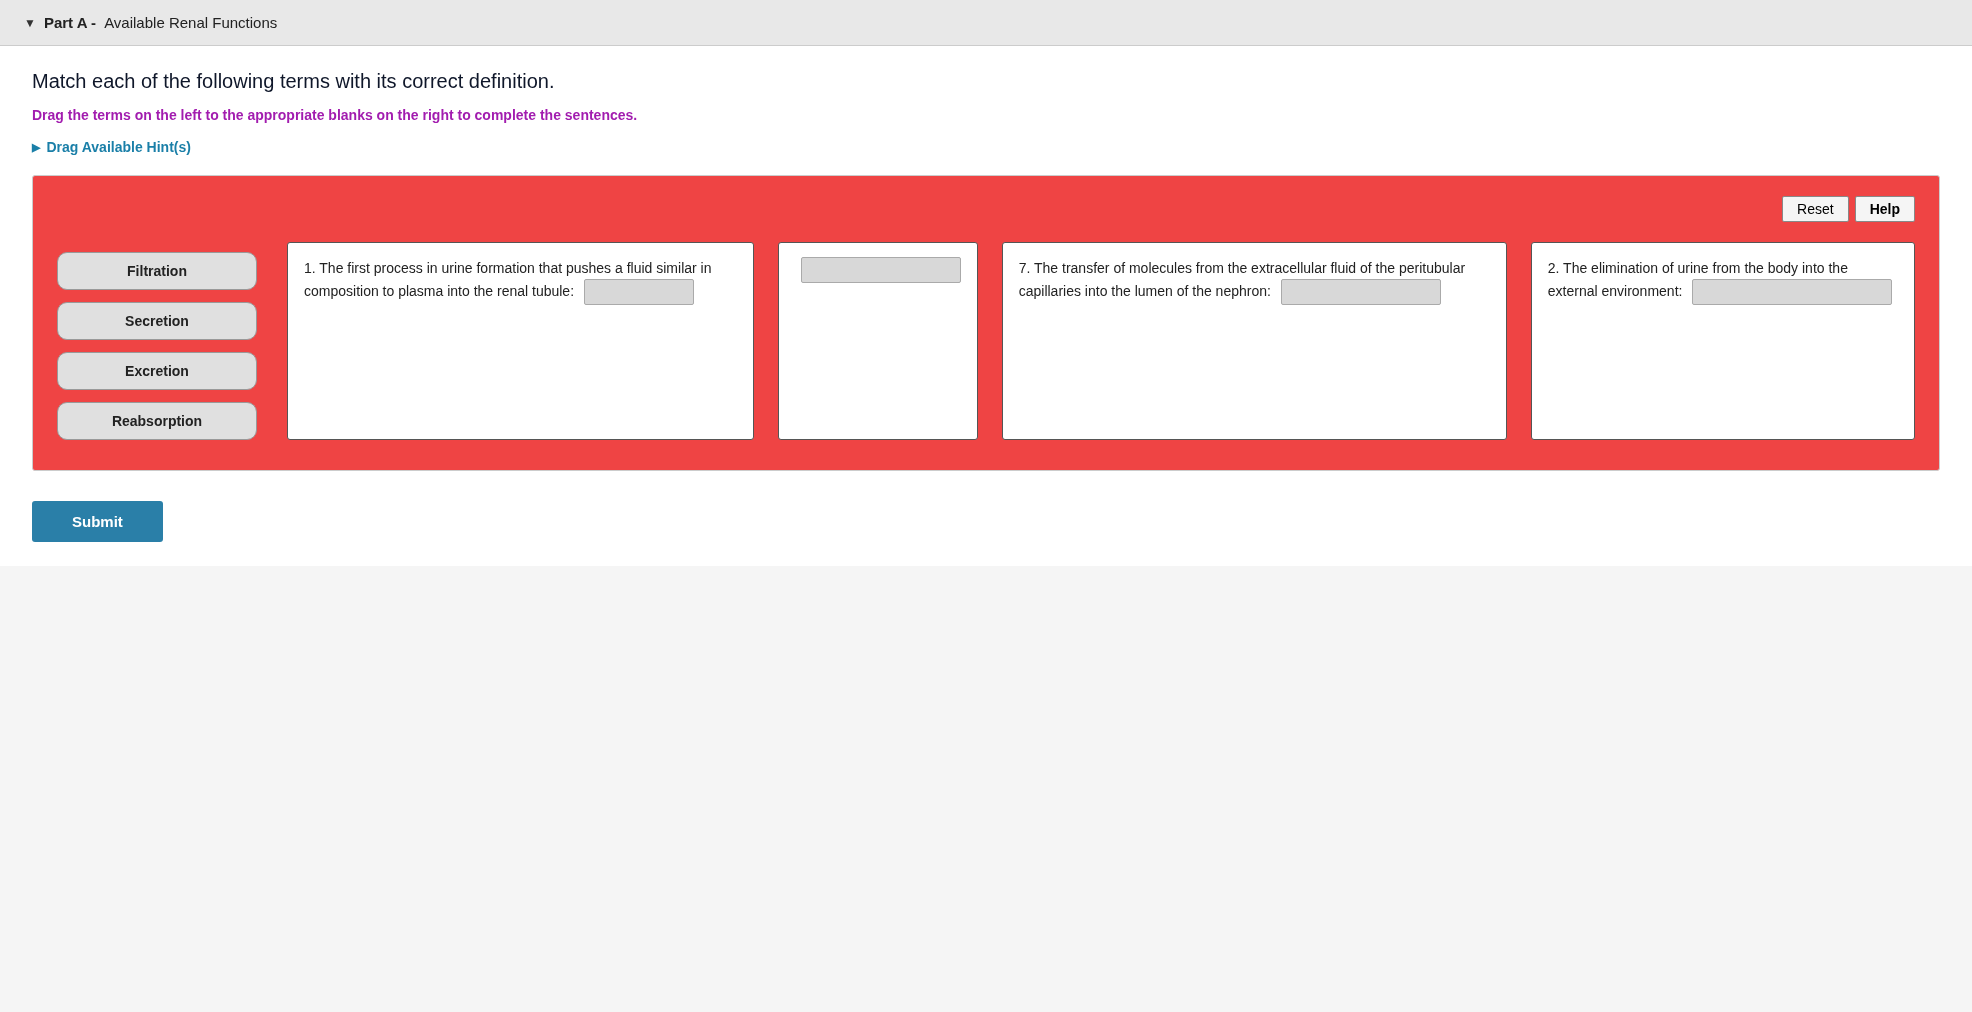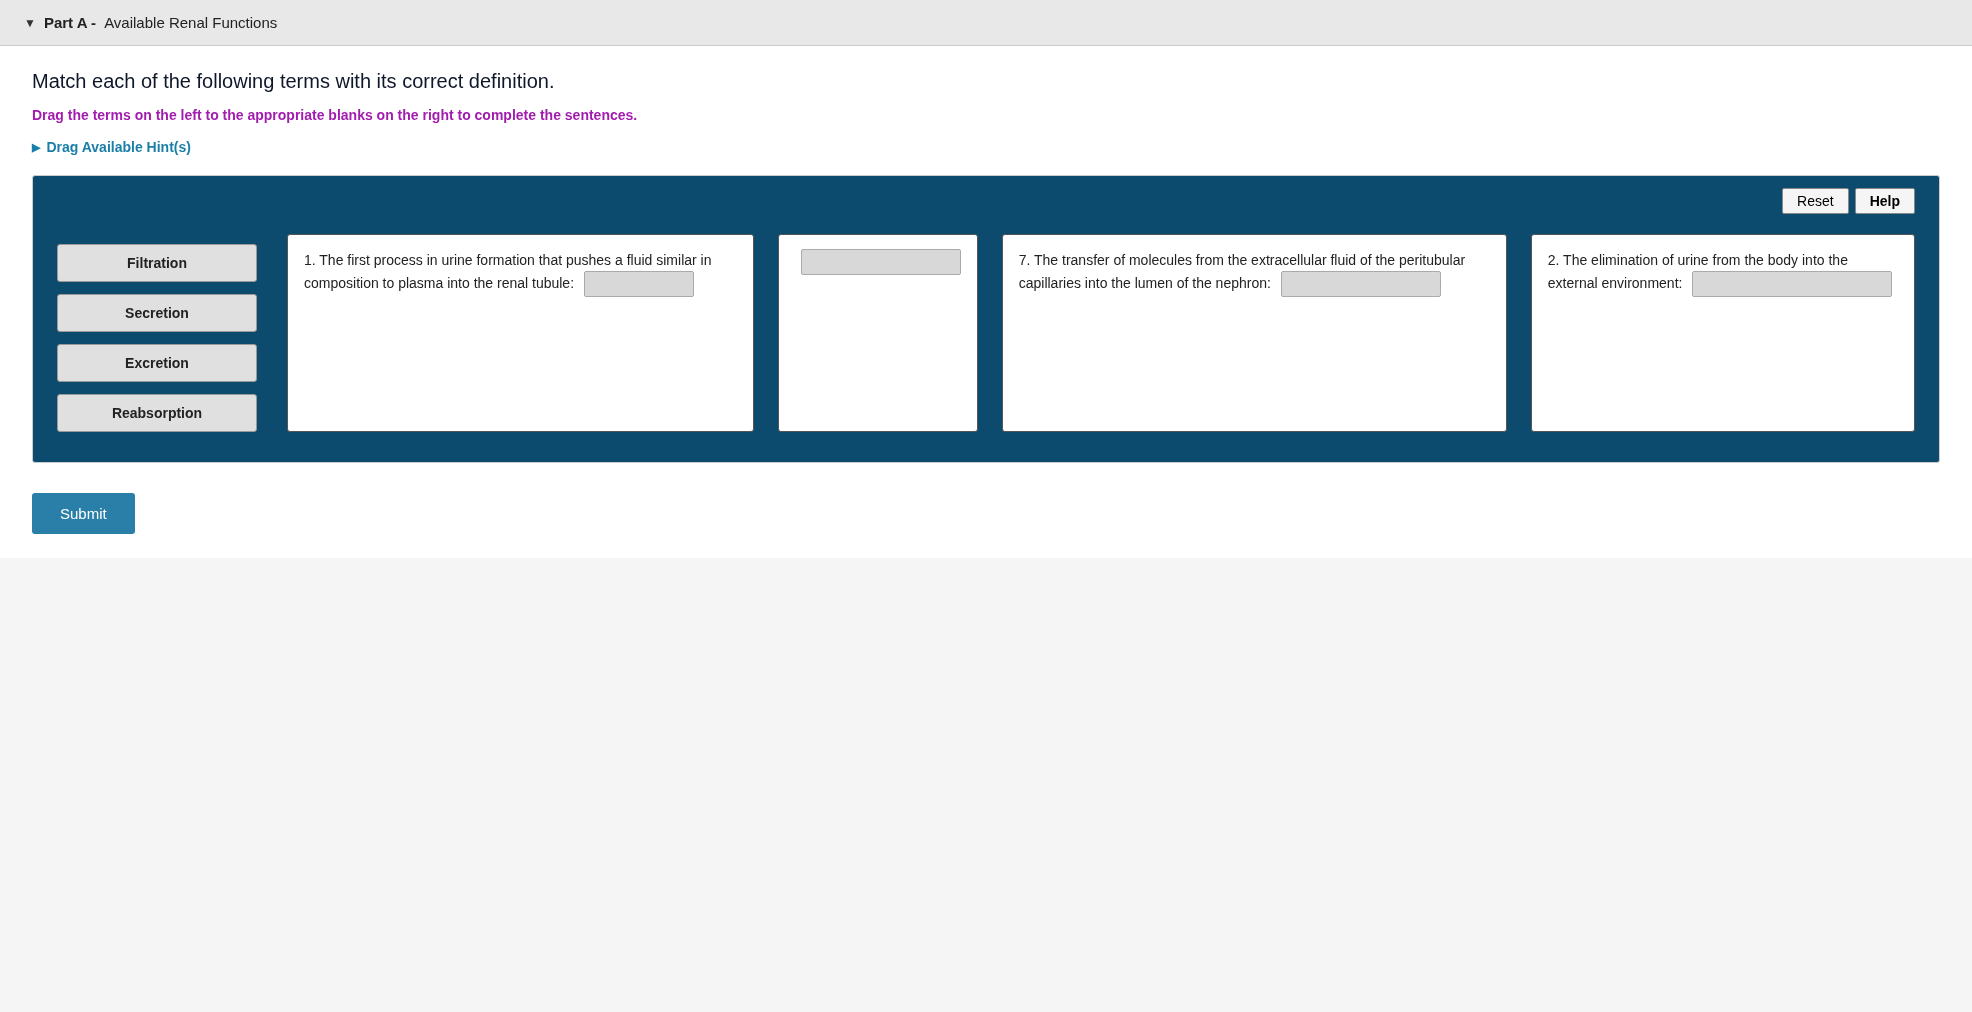--- a/index.html
+++ b/index.html
@@ -57,23 +57,23 @@
       gap: 6px;
       cursor: pointer;
       margin-bottom: 20px;
       text-decoration: none;
     }
     .hint-link .hint-arrow {
       font-size: 11px;
     }
     .exercise-box {
       border: 1px solid #ccc;
-      background: #0c4a6e;
+      background: #ef4444;
       border-radius: 3px;
-      padding: 12px 24px 30px 24px;
+      padding: 20px 24px 30px 24px;
       margin-bottom: 20px;
     }
     .toolbar {
       display: flex;
       justify-content: flex-end;
       gap: 6px;
       margin-bottom: 20px;
     }
     .toolbar-btn {
       border: 1px solid #888;
@@ -99,21 +99,21 @@
       padding-top: 10px;
     }
     .term-item {
       border: 1px solid #999;
       background: #e0e0e0;
       padding: 10px 16px;
       font-size: 14px;
       font-weight: bold;
       text-align: center;
       cursor: grab;
-      border-radius: 3px;
+      border-radius: 10px;
       min-width: 190px;
     }
     .definitions-column {
       flex: 1;
       display: flex;
       gap: 24px;
     }
     .definition-box {
       border: 1px solid #555;
       border-radius: 3px;
@@ -135,23 +135,23 @@
     .drop-blank.wide {
       width: 160px;
     }
     .drop-blank.xwide {
       width: 200px;
     }
     .submit-btn {
       background: #2a7fa8;
       color: #fff;
       border: none;
-      padding: 12px 28px;
-      font-size: 15px;
-      font-weight: normal;
+      padding: 12px 40px;
+      font-size: 15px;
+      font-weight: bold;
       cursor: pointer;
       border-radius: 3px;
       margin-top: 10px;
     }
   </style>
 </head>
 <body>
 
 <div class="page-wrapper">
 

